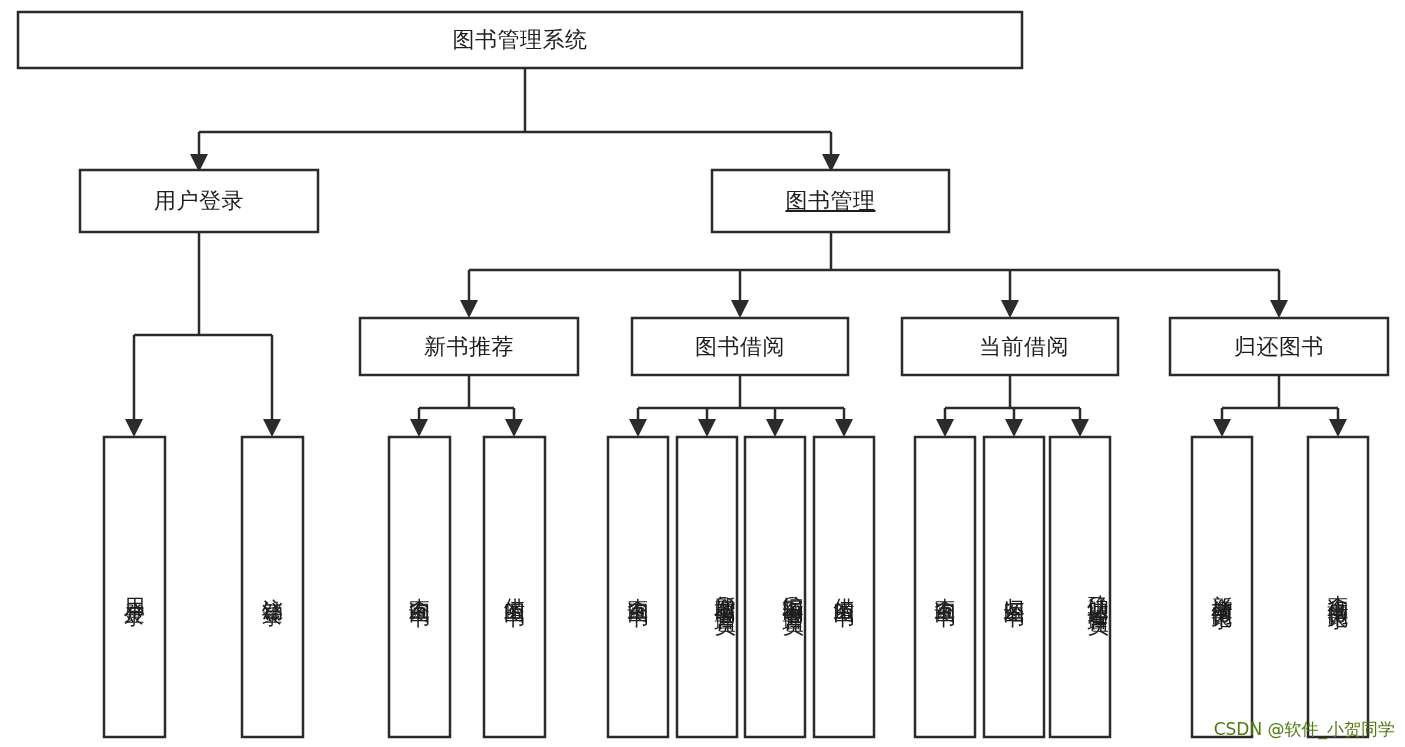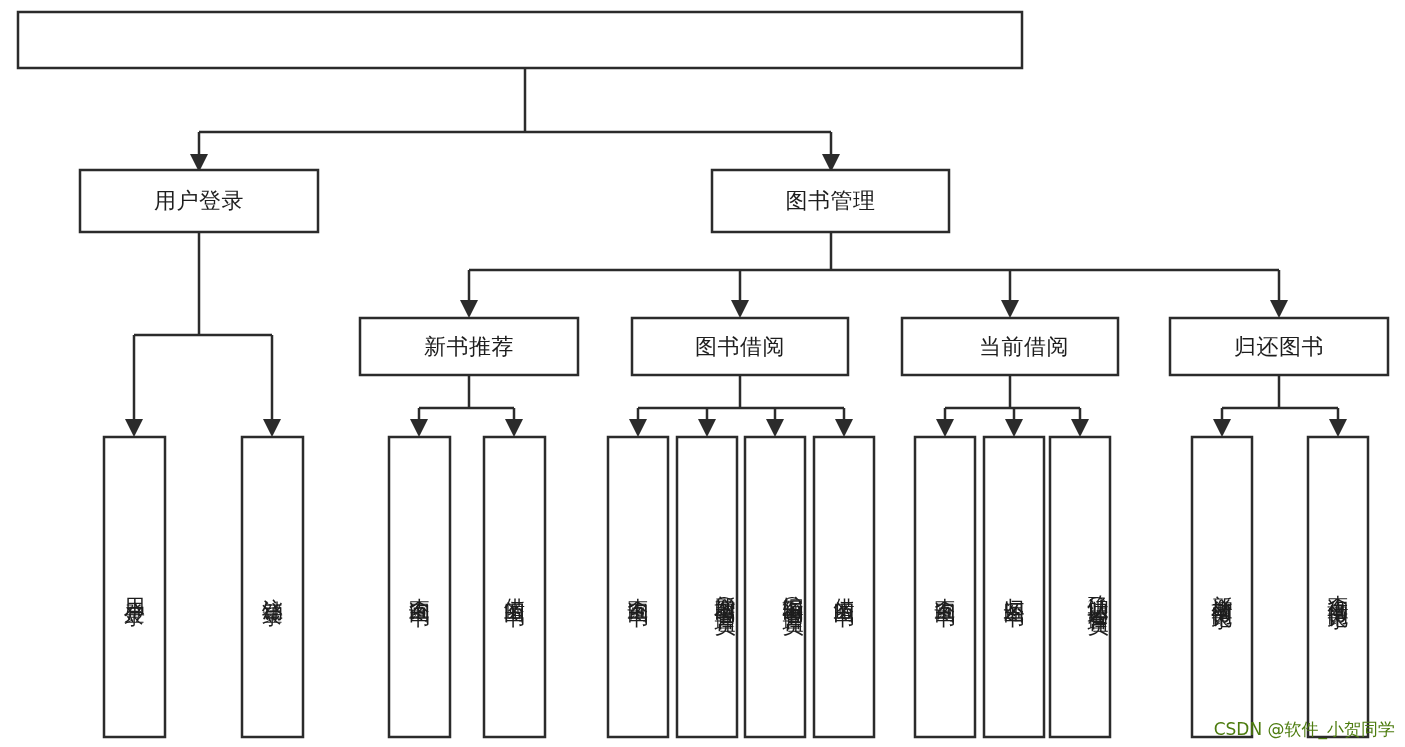--- a/index.html
+++ b/index.html
@@ -183,23 +183,24 @@
     <rect class="node-box" x="814" y="437" width="60" height="300"></rect>
 
     <rect class="node-box" x="915" y="437" width="60" height="300"></rect>
     <rect class="node-box" x="984" y="437" width="60" height="300"></rect>
     <rect class="node-box" x="1050" y="437" width="60" height="300"></rect>
 
     <rect class="node-box" x="1192" y="437" width="60" height="300"></rect>
     <rect class="node-box" x="1308" y="437" width="60" height="300"></rect>
   </svg>
 
+  <div class="node-label" style="left:18px; top:12px; width:1004px; height:56px;">图书管理系统</div>
 
   <div class="node-label" style="left:80px; top:170px; width:238px; height:62px;">用户登录</div>
-  <div class="node-label" style="left:712px; top:170px; width:237px; height:62px;">图书管理</div>
+  <div class="node-label" style="left:712px; top:170px; width:237px; height:62px;text-decoration:underline;">图书管理</div>
 
   <div class="node-label" style="left:360px; top:318px; width:218px; height:57px;">新书推荐</div>
   <div class="node-label" style="left:632px; top:318px; width:216px; height:57px;">图书借阅</div>
   <div class="node-label" style="left:902px; top:318px; width:216px; height:57px;padding-left:28px;">当前借阅</div>
   <div class="node-label" style="left:1170px; top:318px; width:218px; height:57px;">归还图书</div>
 
   <div class="node-label vertical" style="left:104px; top:437px; width:61px; height:300px;">用户登录</div>
   <div class="node-label vertical" style="left:242px; top:437px; width:61px; height:300px;">注销登录</div>
 
   <div class="node-label vertical" style="left:389px; top:437px; width:61px; height:300px;">查询图书</div>

